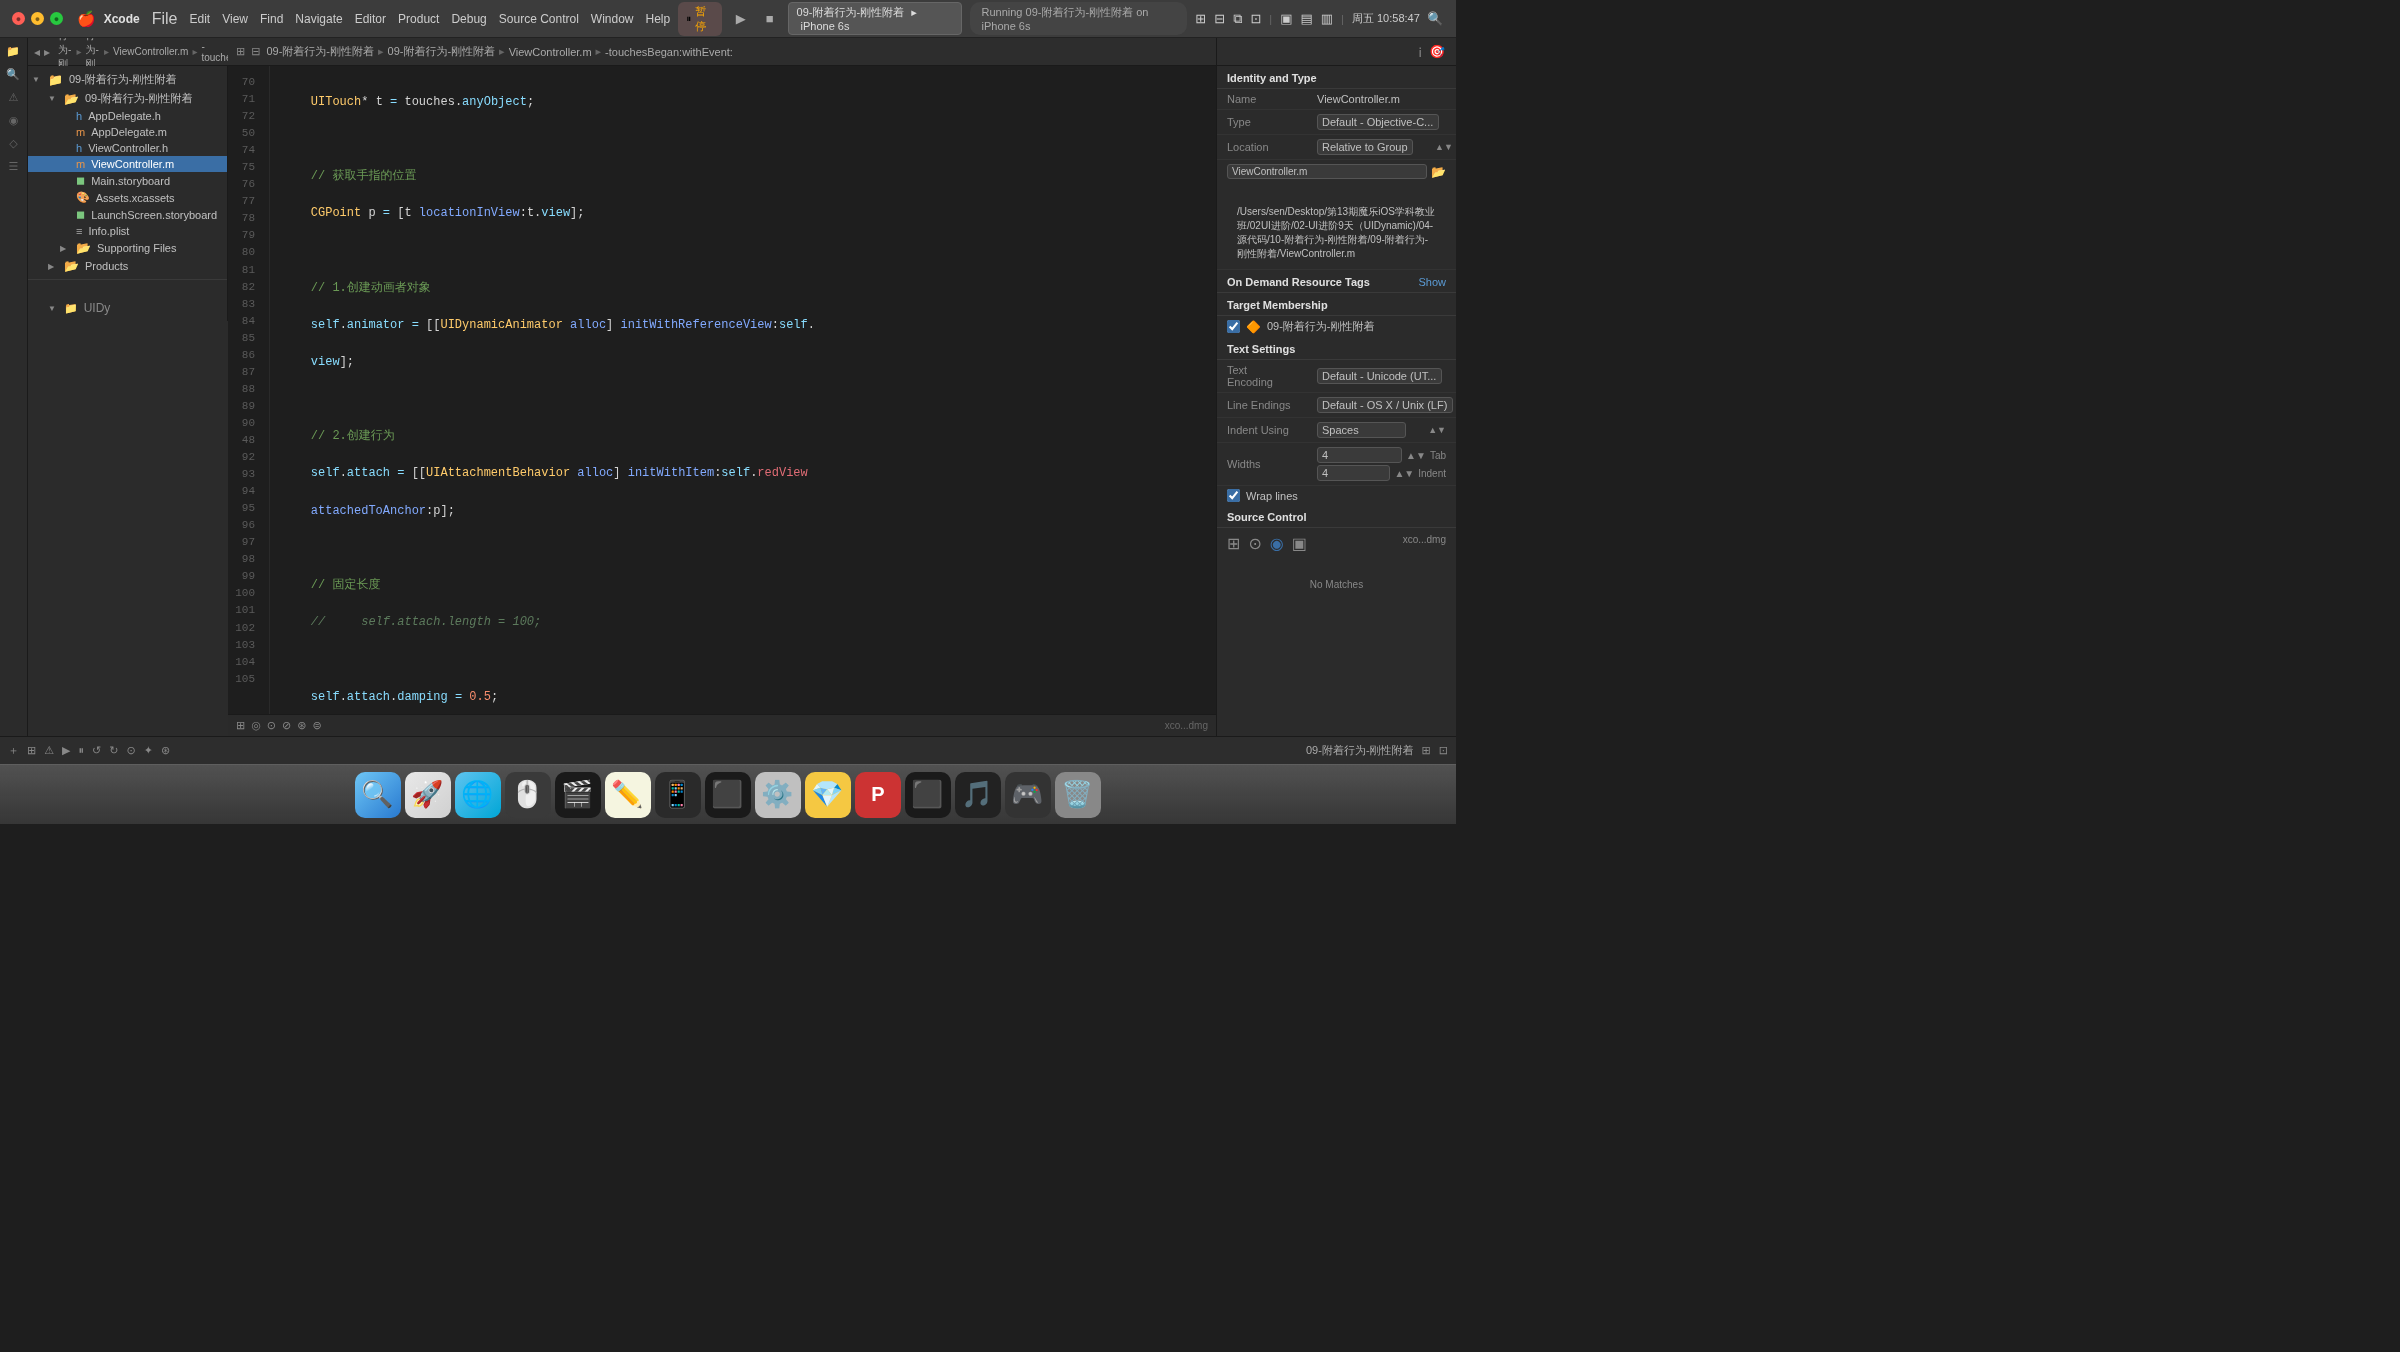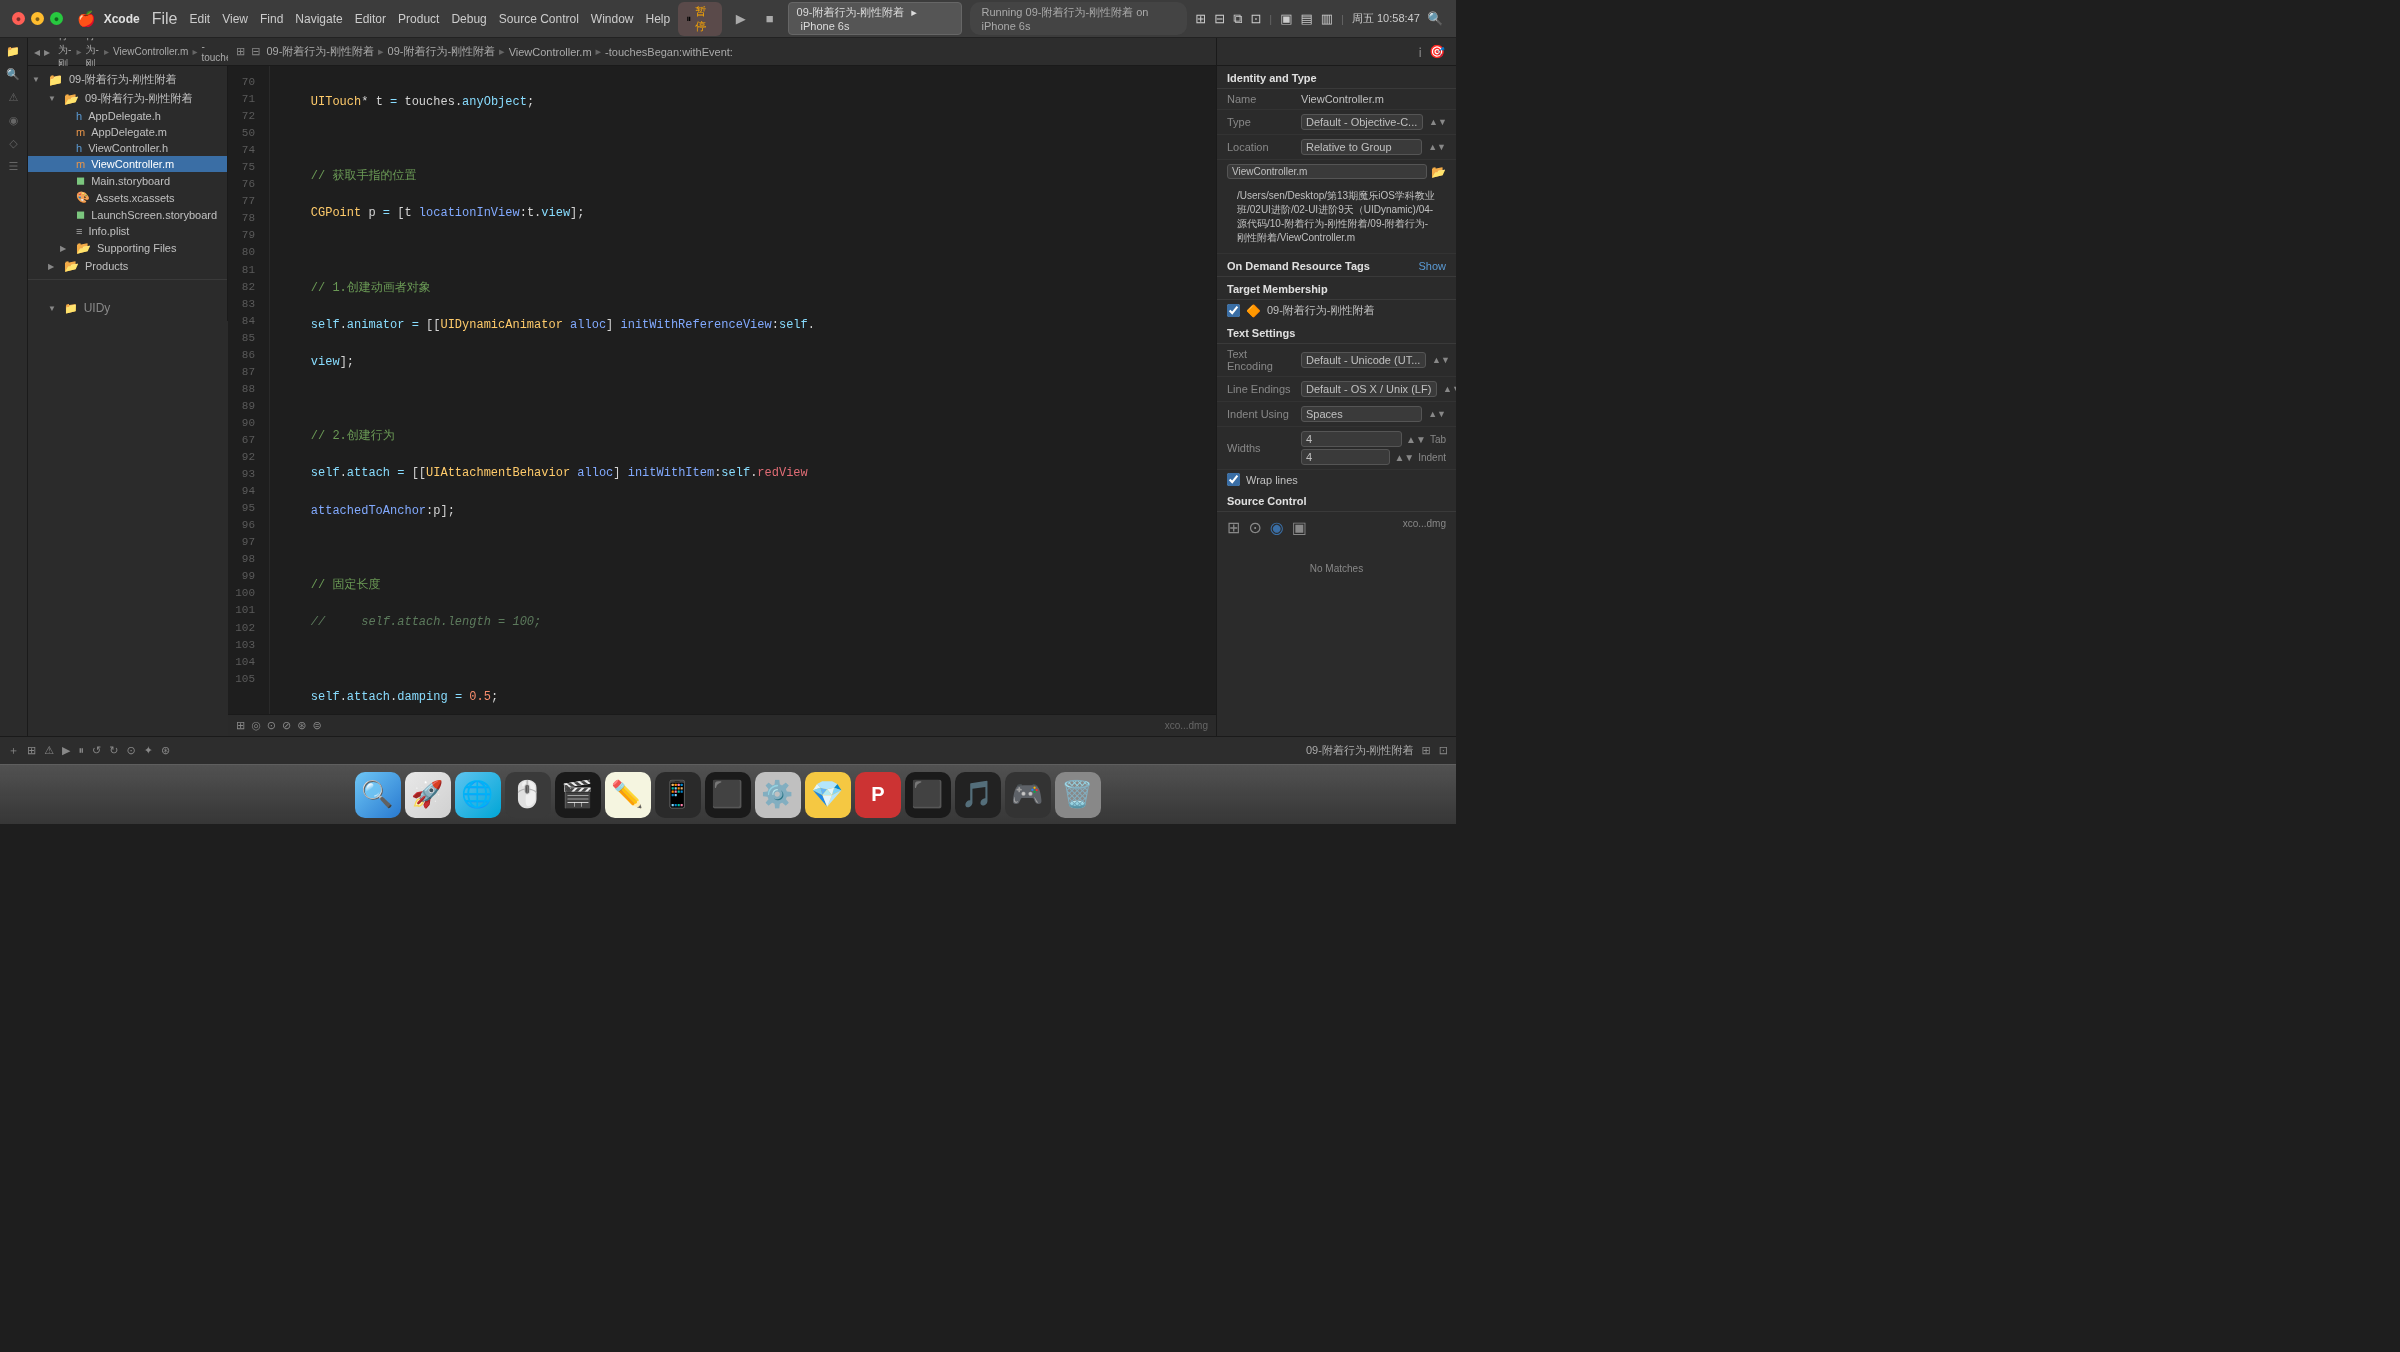--- a/index.html
+++ b/index.html
@@ -139,21 +139,21 @@
       display: flex; align-items: center; padding: 0 8px; gap: 4px;
       justify-content: flex-end;
     }
     .rp-icon { color: #888; font-size: 13px; cursor: pointer; padding: 2px; }
     .section-header {
       padding: 6px 10px 4px;
       font-size: 11px; font-weight: bold; color: #e0e0e0;
       border-bottom: 1px solid #3a3a3a;
     }
     .field-row {
-      display: flex; align-items: center; padding: 4px 10px; gap: 6px;
+      display: flex; align-items: center; padding: 4px 10px; gap: 22px;
       border-bottom: 1px solid #333;
       justify-content: space-between;
     }
     .field-label { color: #888; width: 68px; flex-shrink: 0; font-size: 11px; }
     .field-value { color: #c0c0c0; font-size: 11px; flex: 1; }
     .field-input {
       background: #3a3a3a; border: 1px solid #555; border-radius: 3px;
       color: #c0c0c0; padding: 1px 4px; font-size: 11px; flex: 1;
     }
     .field-select {
@@ -429,21 +429,21 @@
           <div>81</div>
           <div>82</div>
           <div>83</div>
           <div>84</div>
           <div>85</div>
           <div>86</div>
           <div>87</div>
           <div>88</div>
           <div>89</div>
           <div>90</div>
-          <div>67</div>
+          <div>48</div>
           <div>92</div>
           <div>93</div>
           <div>94</div>
           <div>95</div>
           <div>96</div>
           <div>97</div>
           <div>98</div>
           <div>99</div>
           <div>100</div>
           <div>101</div>

